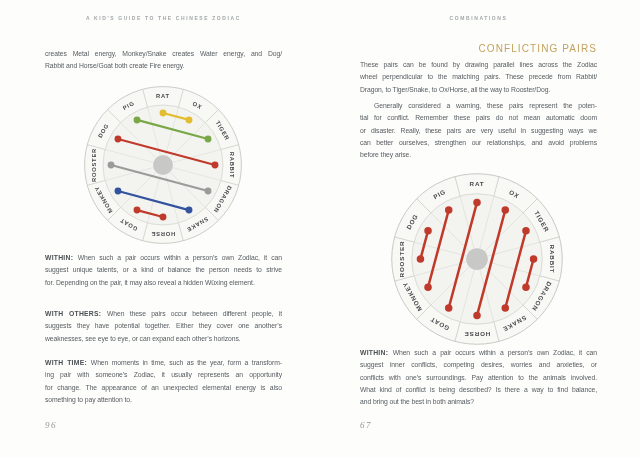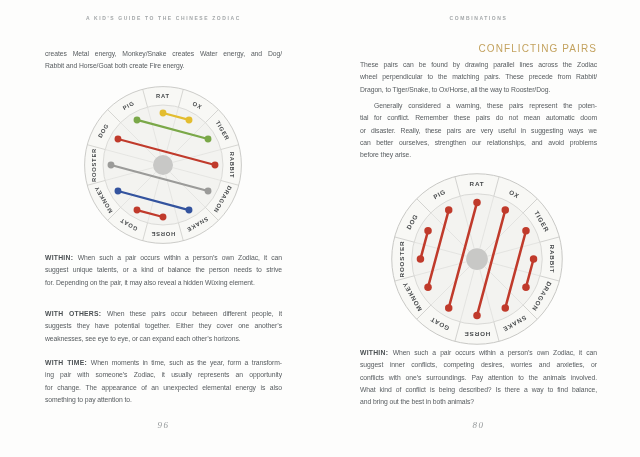--- a/index.html
+++ b/index.html
@@ -49,21 +49,21 @@
   .pos-r-p2{top:100px;}
   .pos-r-within{top:347px;}
 
   
   .wheel{position:absolute;}
   .wheel-left{left:83px;top:85px;width:160px;height:160px;}
   .wheel-right{left:70px;top:172px;width:174px;height:174px;}
 
   
   .page-num{
-    position:absolute;top:420px;width:237px;text-align:center;
+    position:absolute;top:420px;width:237px;text-align:left;
     font-family:"Liberation Serif",serif;font-style:italic;
     font-size:9px;letter-spacing:1.5px;color:#94989a;
   }
   .page-left .page-num{left:45px;}
   .page-right .page-num{left:40px;}
 </style>
 </head>
 <body>
 
 <div class="spread">
@@ -238,15 +238,15 @@
       </svg>
 
     <div class="para pos-r-within">
         <div class="tl"><b class="lead">WITHIN: </b>When such a pair occurs within a person’s own Zodiac, it can</div>
         <div class="tl">suggest inner conflicts, competing desires, worries and anxieties, or</div>
         <div class="tl">conflicts with one’s surroundings. Pay attention to the animals involved.</div>
         <div class="tl">What kind of conflict is being described? Is there a way to find balance,</div>
         <div class="tl tl-last">and bring out the best in both animals?</div>
       </div>
 
-    <div class="page-num">80</div>
+    <div class="page-num">67</div>
   </div>
 </div>
 
 </body></html>

